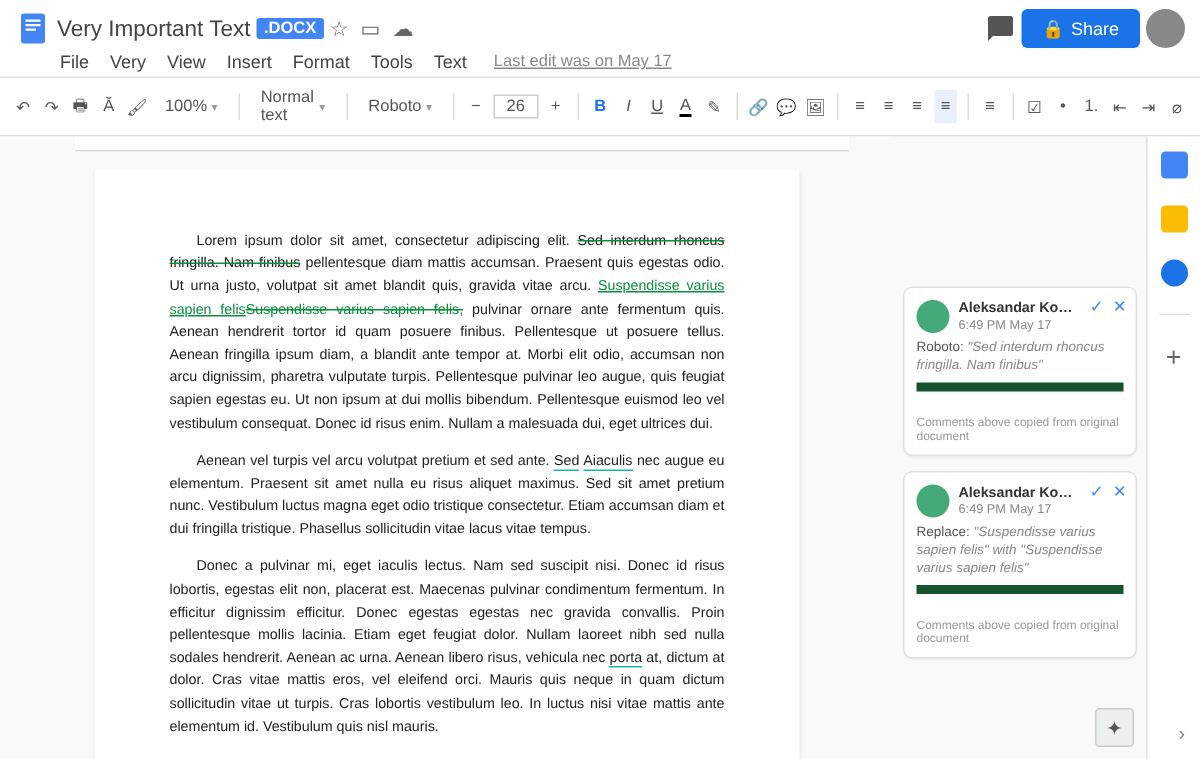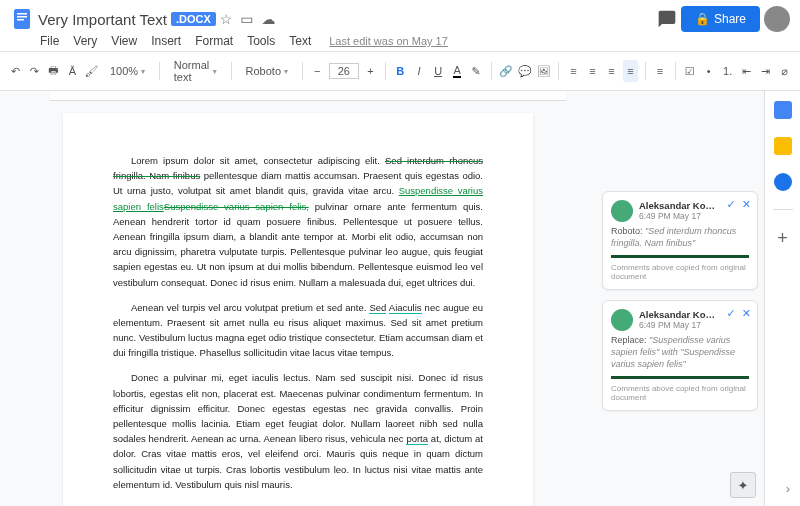--- a/index.html
+++ b/index.html
@@ -35,21 +35,21 @@
 .ured { border-bottom: 1px solid #14b8a6; }
 .comments-col { width: 168px; padding: 100px 6px 0; font-size: 9px; }
 .comment-card { background: #fff; border: 1px solid #e0e0e0; border-radius: 6px; padding: 8px; margin-bottom: 10px; position: relative; box-shadow: 0 1px 2px rgba(0,0,0,.05); }
 .cc-head { display: flex; gap: 6px; align-items: flex-start; }
 .cc-avatar { width: 22px; height: 22px; border-radius: 50%; background: #4a7; flex-shrink: 0; }
 .cc-name { font-weight: bold; font-size: 9.5px; color: #333; white-space: nowrap; overflow: hidden; text-overflow: ellipsis; max-width: 80px; }
 .cc-time { color: #888; font-size: 8.5px; }
 .cc-actions { position: absolute; top: 6px; right: 6px; display: flex; gap: 6px; color: #4285f4; font-size: 11px; }
 .cc-body { color: #555; margin-top: 4px; font-size: 9px; line-height: 1.3; }
 .cc-body i { color: #888; }
-.cc-foot { border-top: 3px solid #14532d; margin-top: 6px; padding-top: 5px; color: #999; font-size: 8px; }
+.cc-foot { border-top: 6px solid #14532d; margin-top: 6px; padding-top: 16px; color: #999; font-size: 8px; }
 .sidebar { width: 36px; background: #fff; border-left: 1px solid #e0e0e0; display: flex; flex-direction: column; align-items: center; padding-top: 10px; gap: 18px; }
 .sb-icon { width: 18px; height: 18px; border-radius: 3px; }
 .sb-cal { background: #4285f4; }
 .sb-keep { background: #fbbc04; }
 .sb-tasks { background: #1a73e8; border-radius: 50%; }
 .sb-plus { color: #666; font-size: 18px; }
 .explore { position: absolute; bottom: 8px; right: 44px; width: 26px; height: 26px; background: #eceff1; border: 1px solid #ccc; border-radius: 3px; display: flex; align-items: center; justify-content: center; color: #555; }
 .chev { position: absolute; bottom: 10px; right: 10px; color: #888; font-size: 13px; }
 </style>
 </head>

